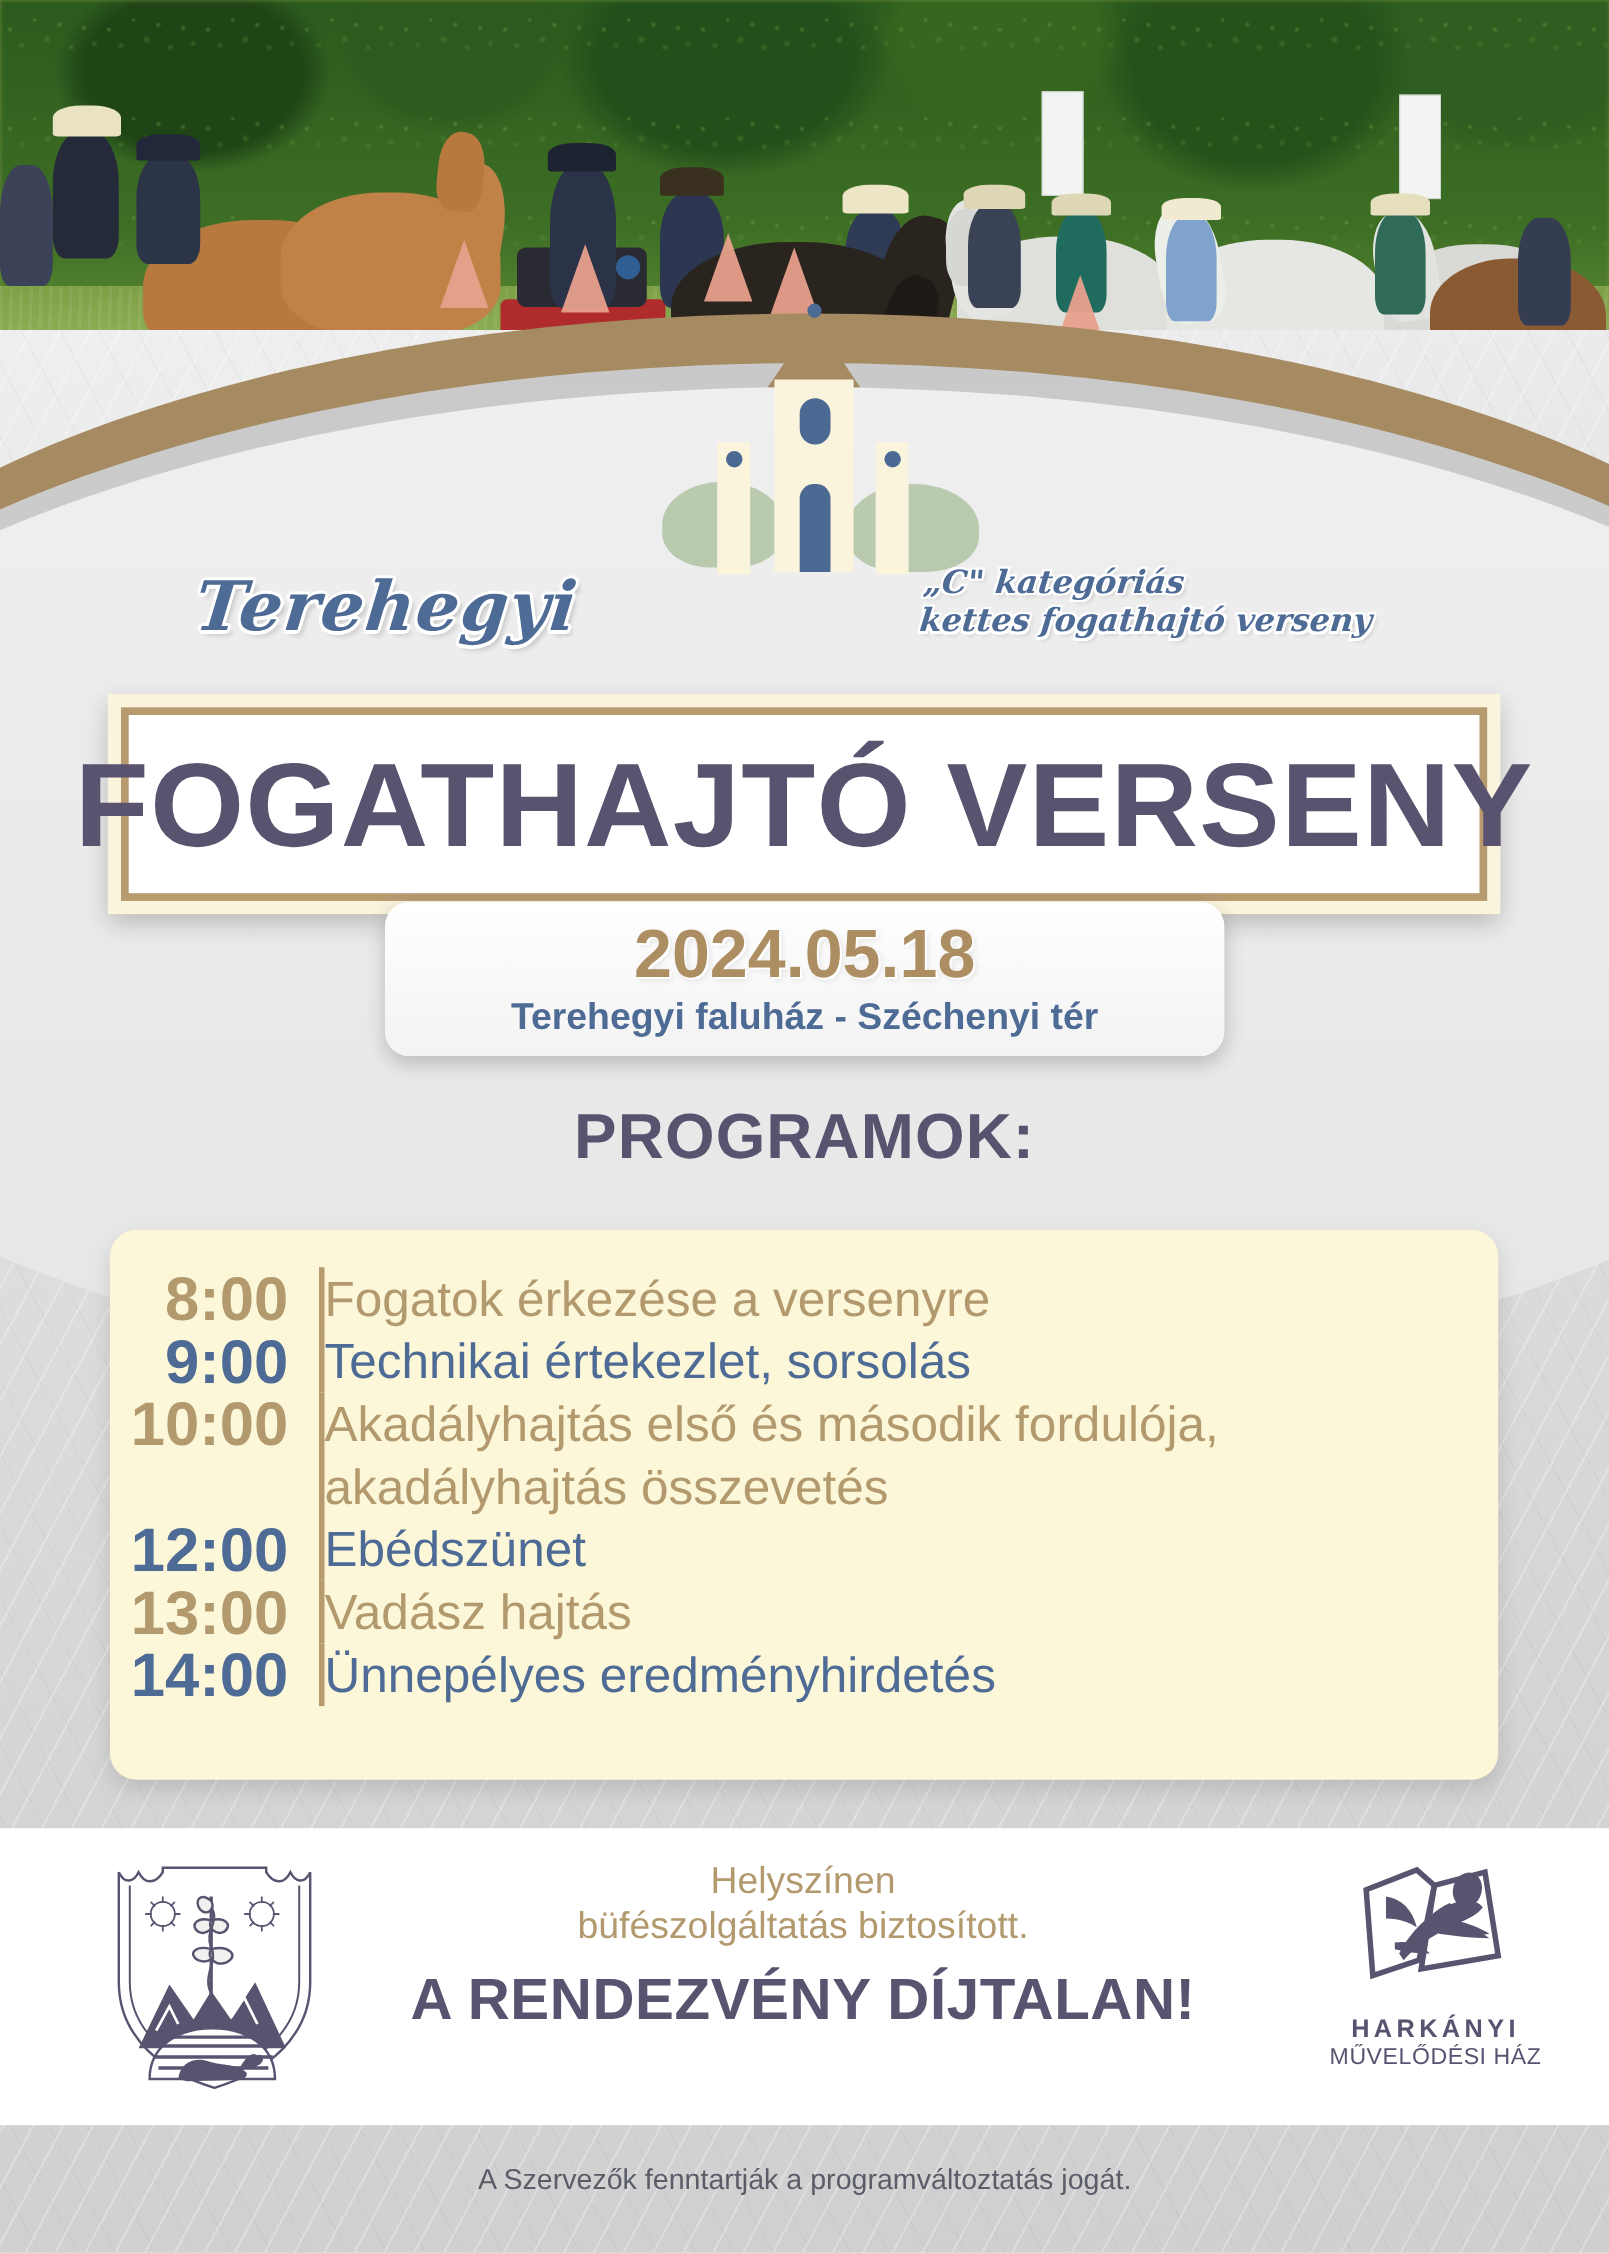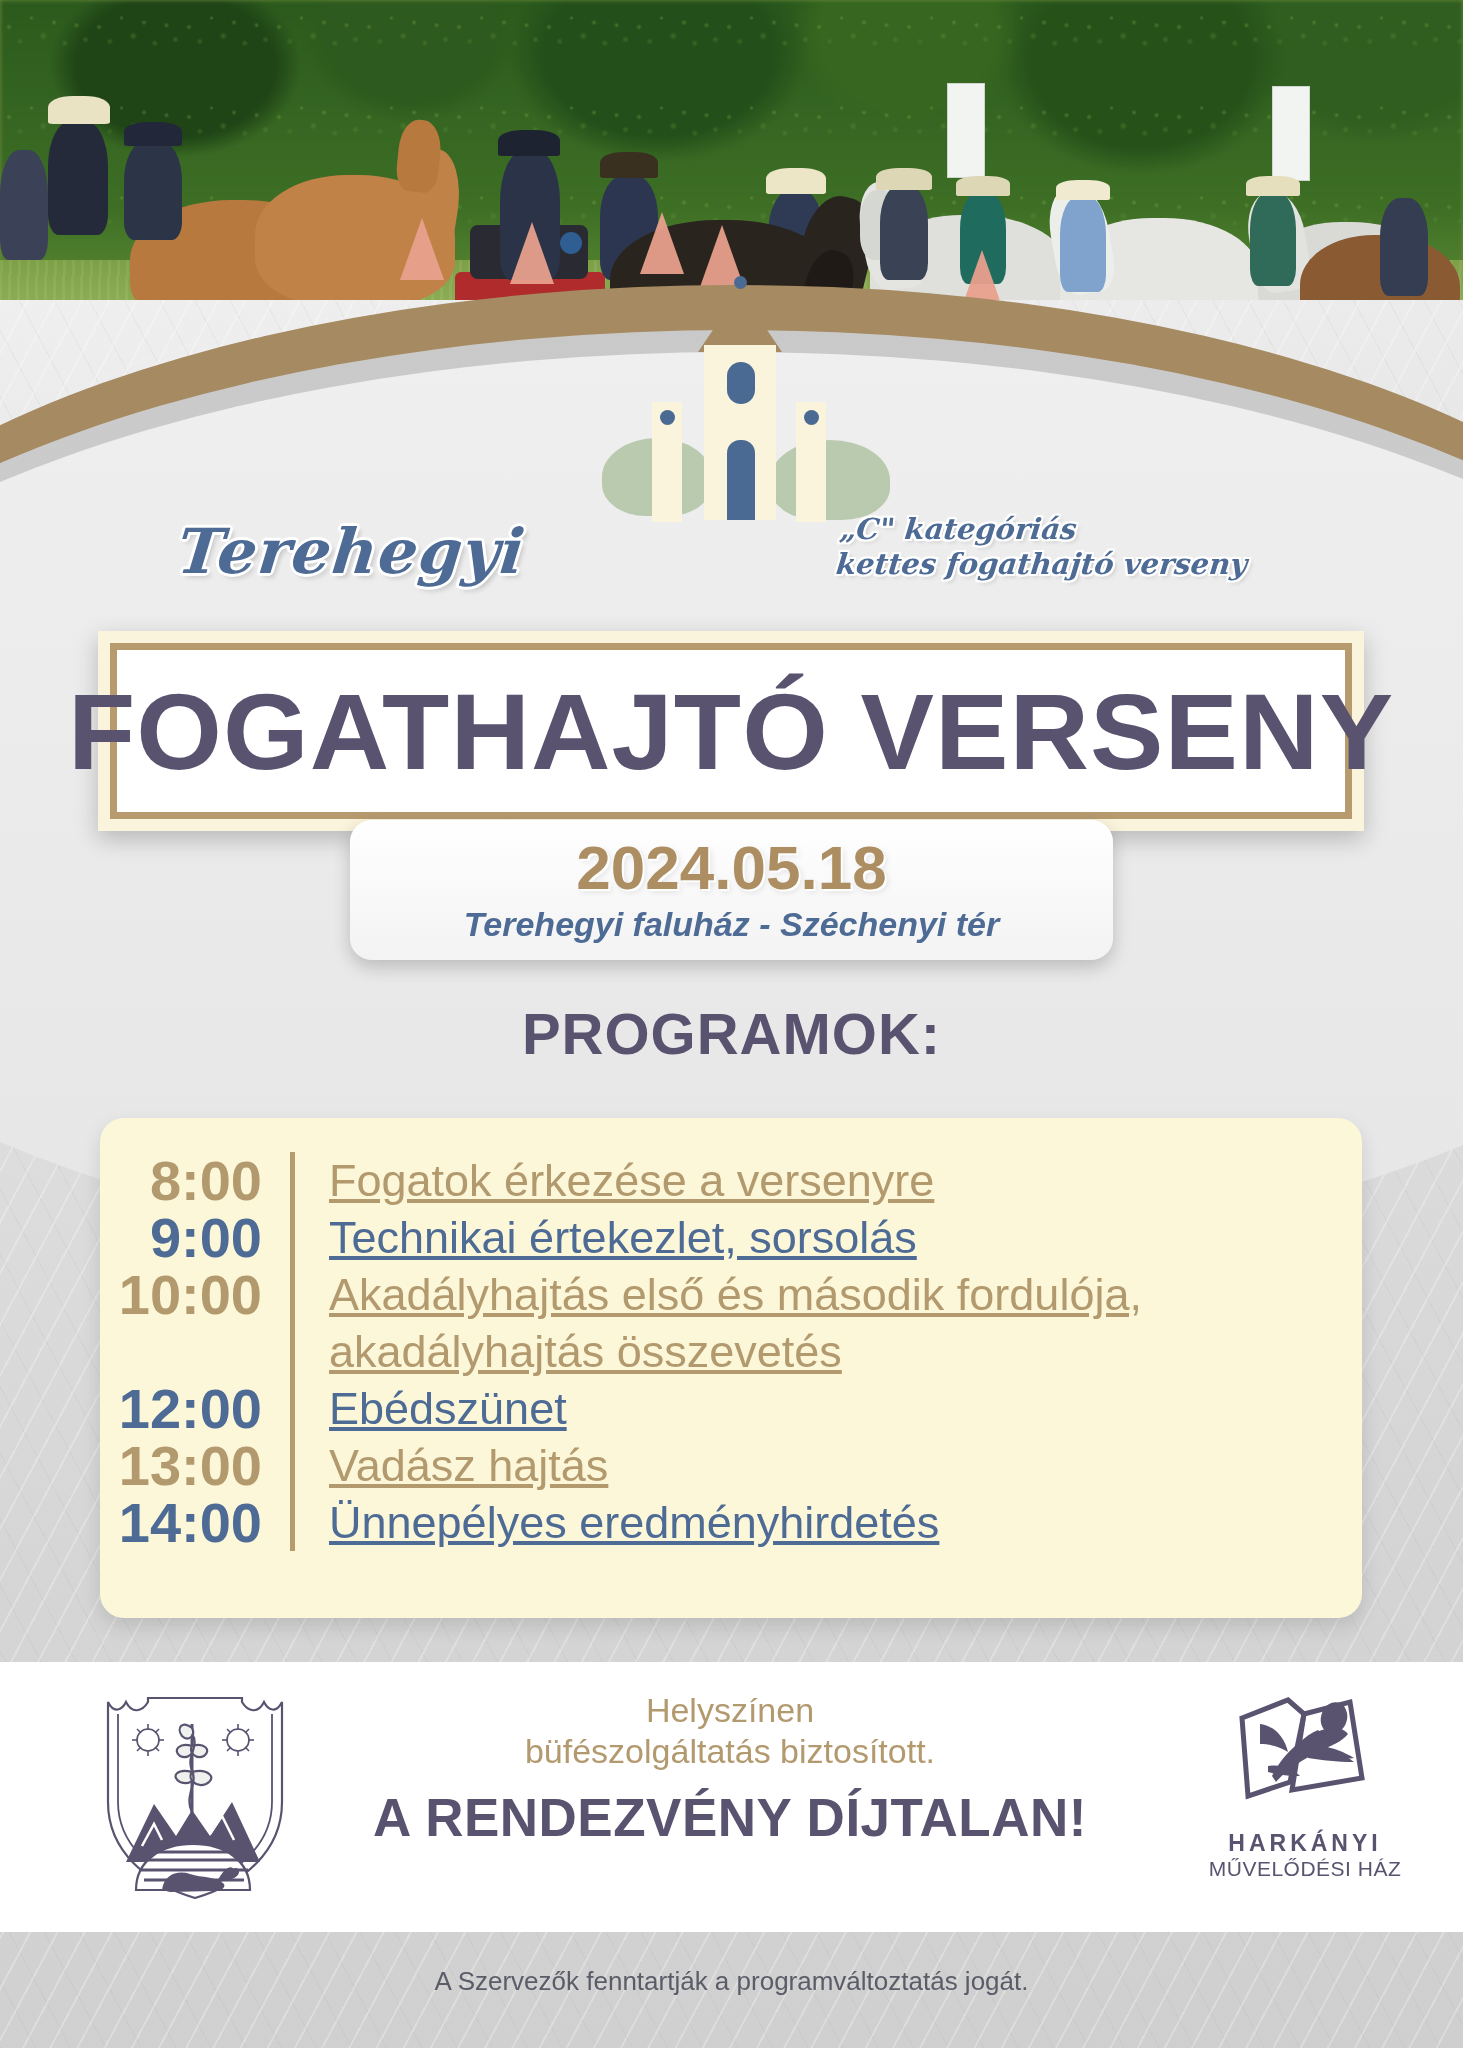--- a/index.html
+++ b/index.html
@@ -191,21 +191,20 @@
     display:flex; flex-direction:column; align-items:center; justify-content:center;
   }
   .date-main {
     font-weight:700; font-size:62px; color:#ac8e62;
     letter-spacing:0px; line-height:1.02;
     text-shadow: 2px 2px 0 #fff, 3px 3px 6px rgba(0,0,0,.10);
   }
   .date-sub {
     font-weight:700; font-size:34px; color:#4d6b95;
     margin-top:6px;
-    font-style:italic;
   }
 
   
   .programok {
     position:absolute; left:0; top:1000px; width:1463px;
     text-align:center;
     font-weight:700; font-size:58px; letter-spacing:1px;
     color:#5a5370;
   }
 
@@ -222,24 +221,22 @@
   .time {
     width:180px; flex:0 0 180px; text-align:right;
     font-weight:700; font-size:56px; line-height:57px;
     padding-right:28px;
   }
   .divider {
     width:5px; flex:0 0 5px; background:#b79a6e;
     align-self:stretch;
   }
   .desc {
-    padding-left:34px;
     font-size:45px; line-height:57px;
     font-weight:400;
-    text-decoration:underline;
   }
   .tan  { color:#b2996e; }
   .blue { color:#4d6b95; }
 
   
   .footer {
     position:absolute; left:0; top:1662px; width:1463px; height:270px;
     background:#ffffff;
   }
   .coat {

